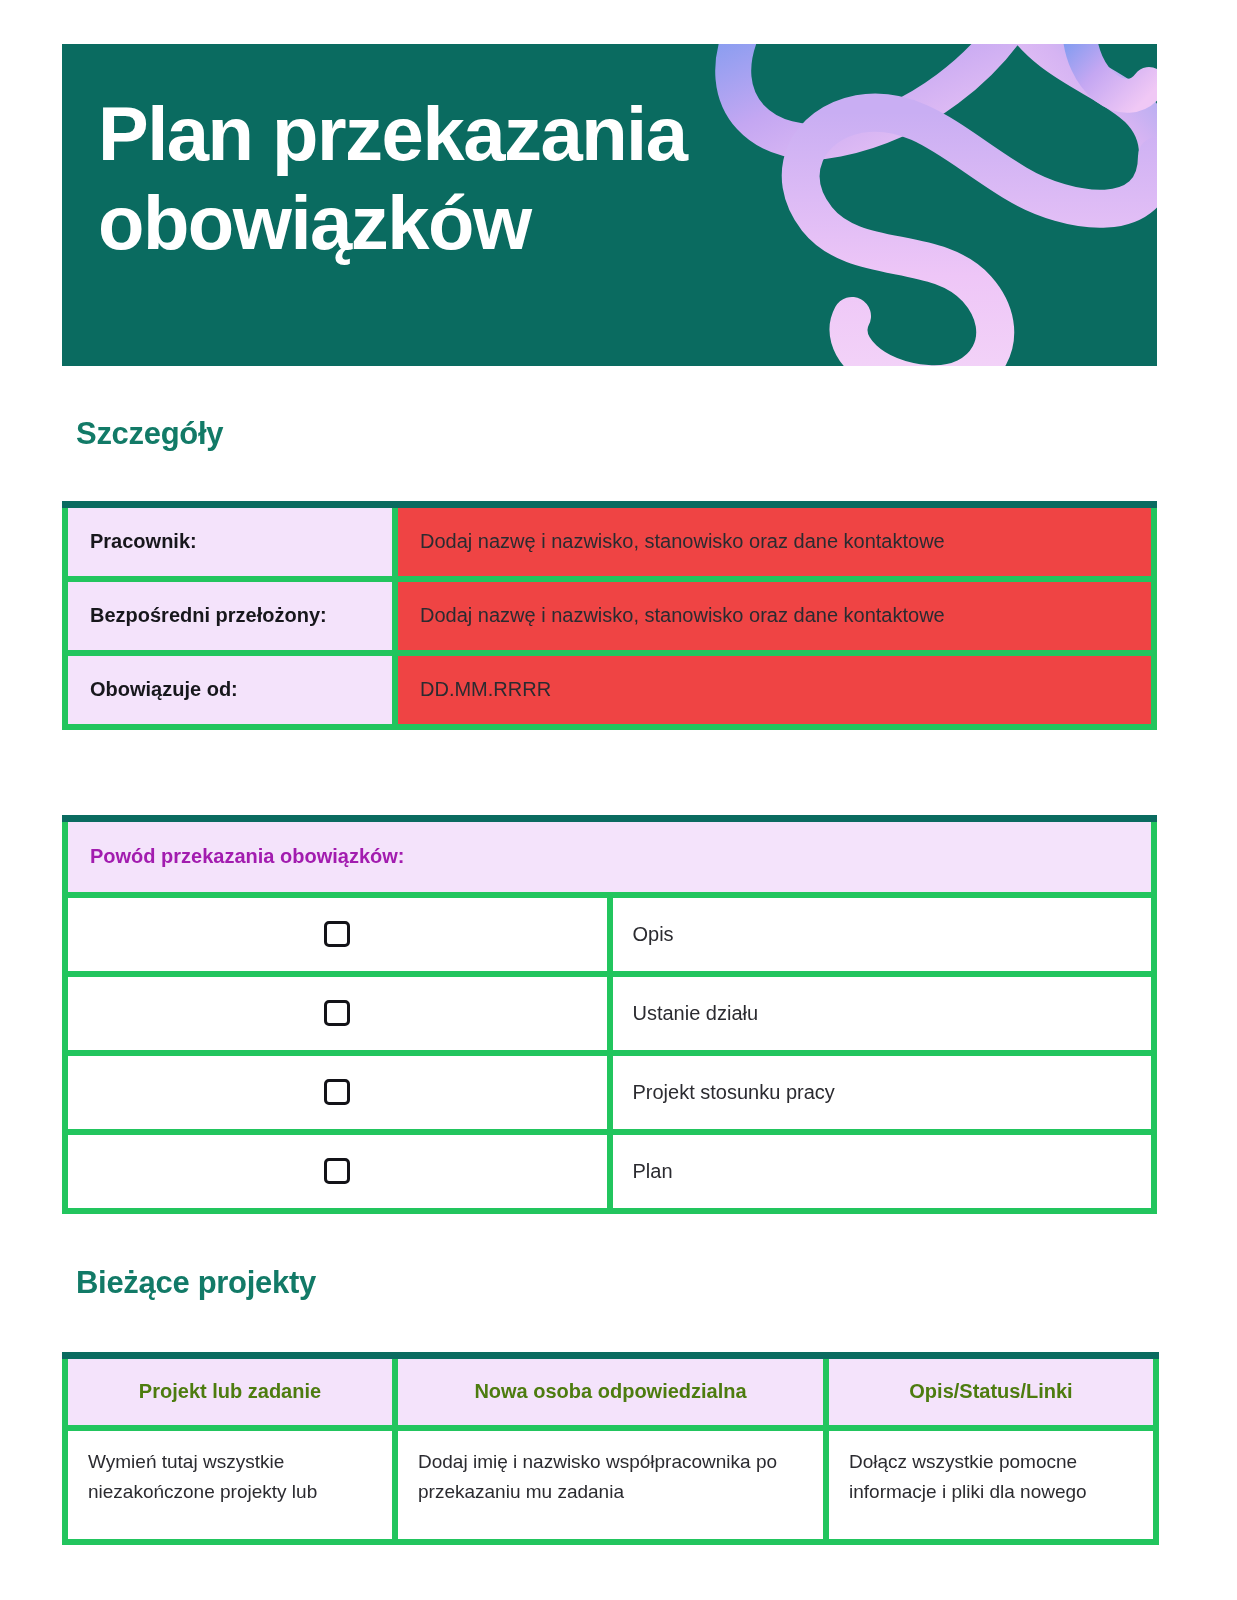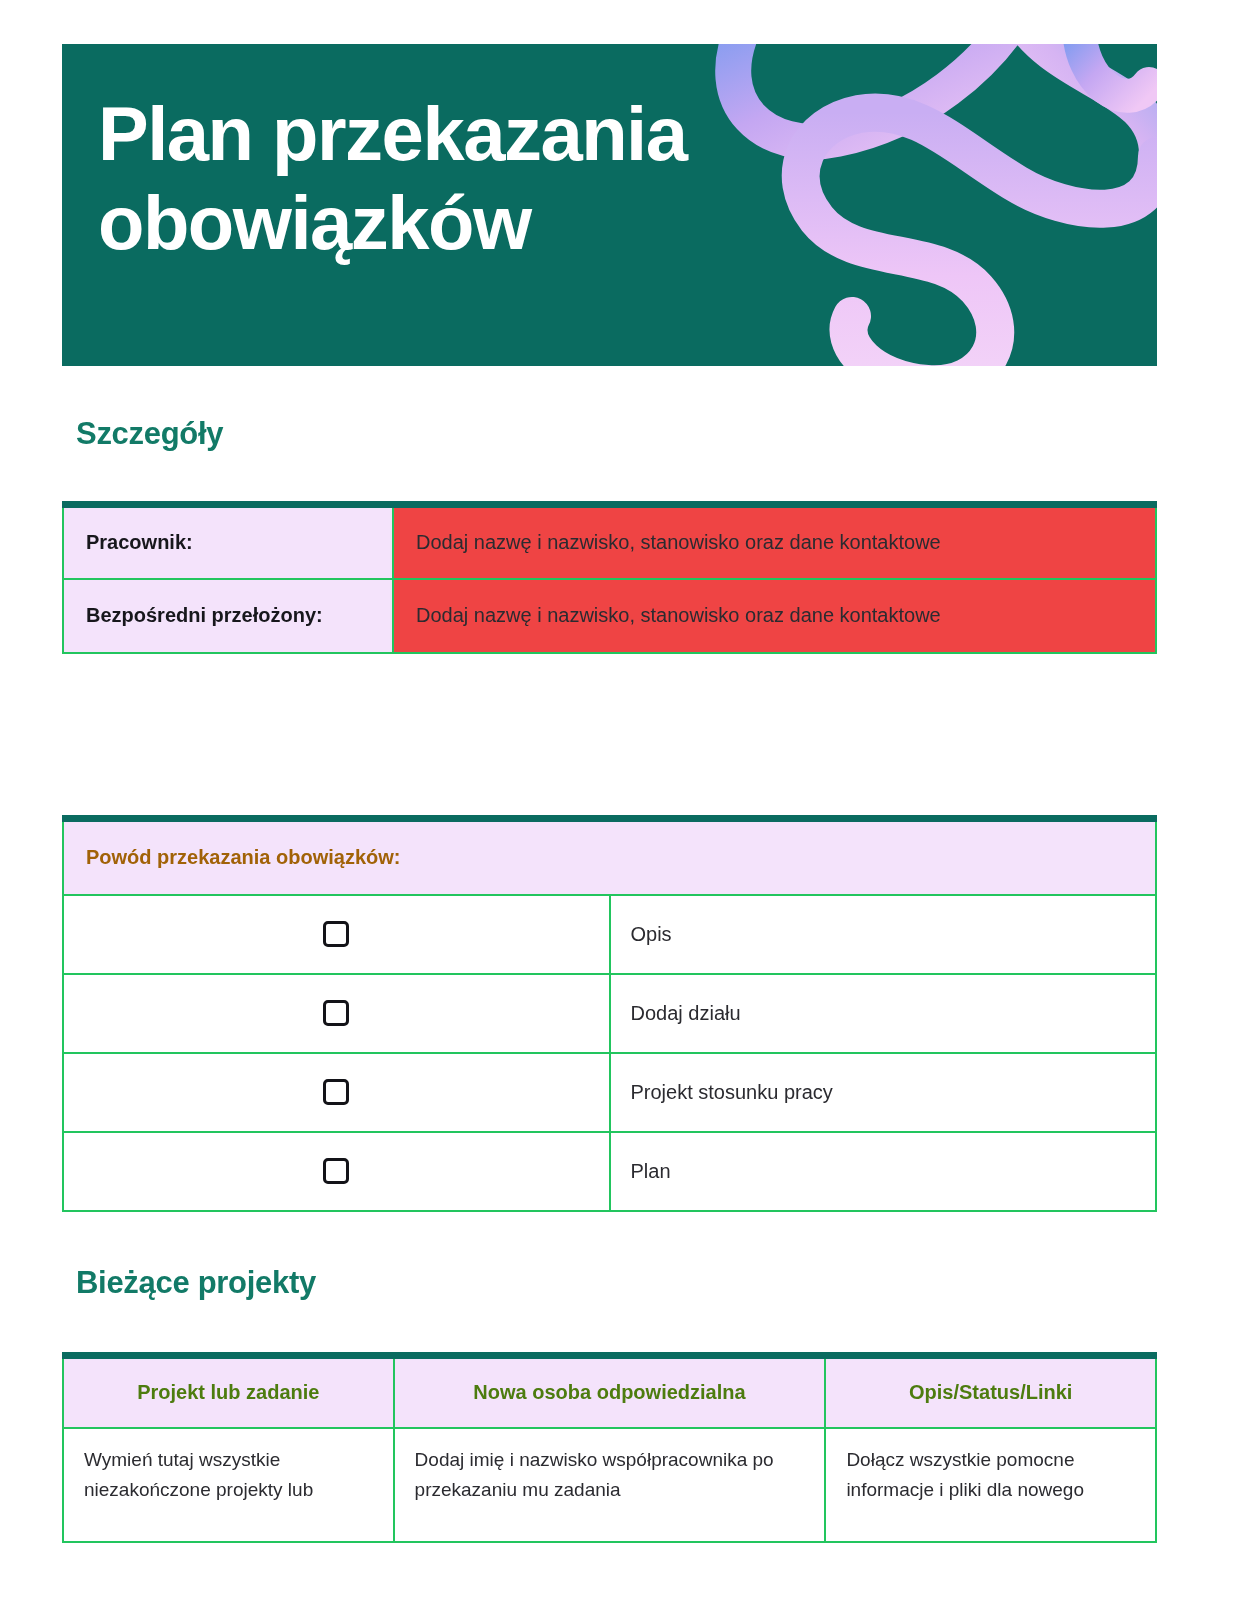--- a/index.html
+++ b/index.html
@@ -71,21 +71,21 @@
     left: 62px;
     width: 1095px;
     border-collapse: collapse;
     border-top: 7px solid #0a6b60;
     border-left: 2px solid #3d8f84;
     border-right: 2px solid #3d8f84;
     border-bottom: 2px solid #3d8f84;
     table-layout: fixed;
   }
   .tbl td, .tbl th {
-    border: 2px solid #22c55e;
+    border: 6px solid #22c55e;
     vertical-align: middle;
     text-align: left;
   }
 
   
   #table-details { top: 501px; }
   #table-details .lbl {
     background: #f4e3fb;
     width: 330px;
     height: 74px;
@@ -103,21 +103,21 @@
   }
 
   
   #table-reason { top: 815px; }
   #table-reason .reason-header {
     background: #f4e3fb;
     height: 76px;
     padding: 0 22px;
     font-size: 20px;
     font-weight: 700;
-    color: #a16207;
+    color: #a21caf;
   }
   #table-reason .cb-cell {
     width: 128px;
     height: 79px;
     text-align: center;
     background: #ffffff;
   }
   #table-reason .reason-label {
     background: #ffffff;
     padding: 0 20px;
@@ -201,39 +201,43 @@
   <table class="tbl" id="table-details">
     <tbody>
       <tr>
         <td class="lbl">Pracownik:</td>
         <td class="val">Dodaj nazwę i nazwisko, stanowisko oraz dane kontaktowe</td>
       </tr>
       <tr>
         <td class="lbl">Bezpośredni przełożony:</td>
         <td class="val">Dodaj nazwę i nazwisko, stanowisko oraz dane kontaktowe</td>
       </tr>
+      <tr>
+        <td class="lbl">Obowiązuje od:</td>
+        <td class="val">DD.MM.RRRR</td>
+      </tr>
     </tbody>
   </table>
 
   <table class="tbl" id="table-reason">
     <tbody>
       <tr>
         <td class="reason-header" colspan="2">Powód przekazania obowiązków:</td>
       </tr>
       <tr>
         <td class="cb-cell">
           <span class="checkbox"></span>
         </td>
         <td class="reason-label">Opis</td>
       </tr>
       <tr>
         <td class="cb-cell">
           <span class="checkbox"></span>
         </td>
-        <td class="reason-label">Dodaj działu</td>
+        <td class="reason-label">Ustanie działu</td>
       </tr>
       <tr>
         <td class="cb-cell">
           <span class="checkbox"></span>
         </td>
         <td class="reason-label">Projekt stosunku pracy</td>
       </tr>
       <tr>
         <td class="cb-cell">
           <span class="checkbox"></span>

